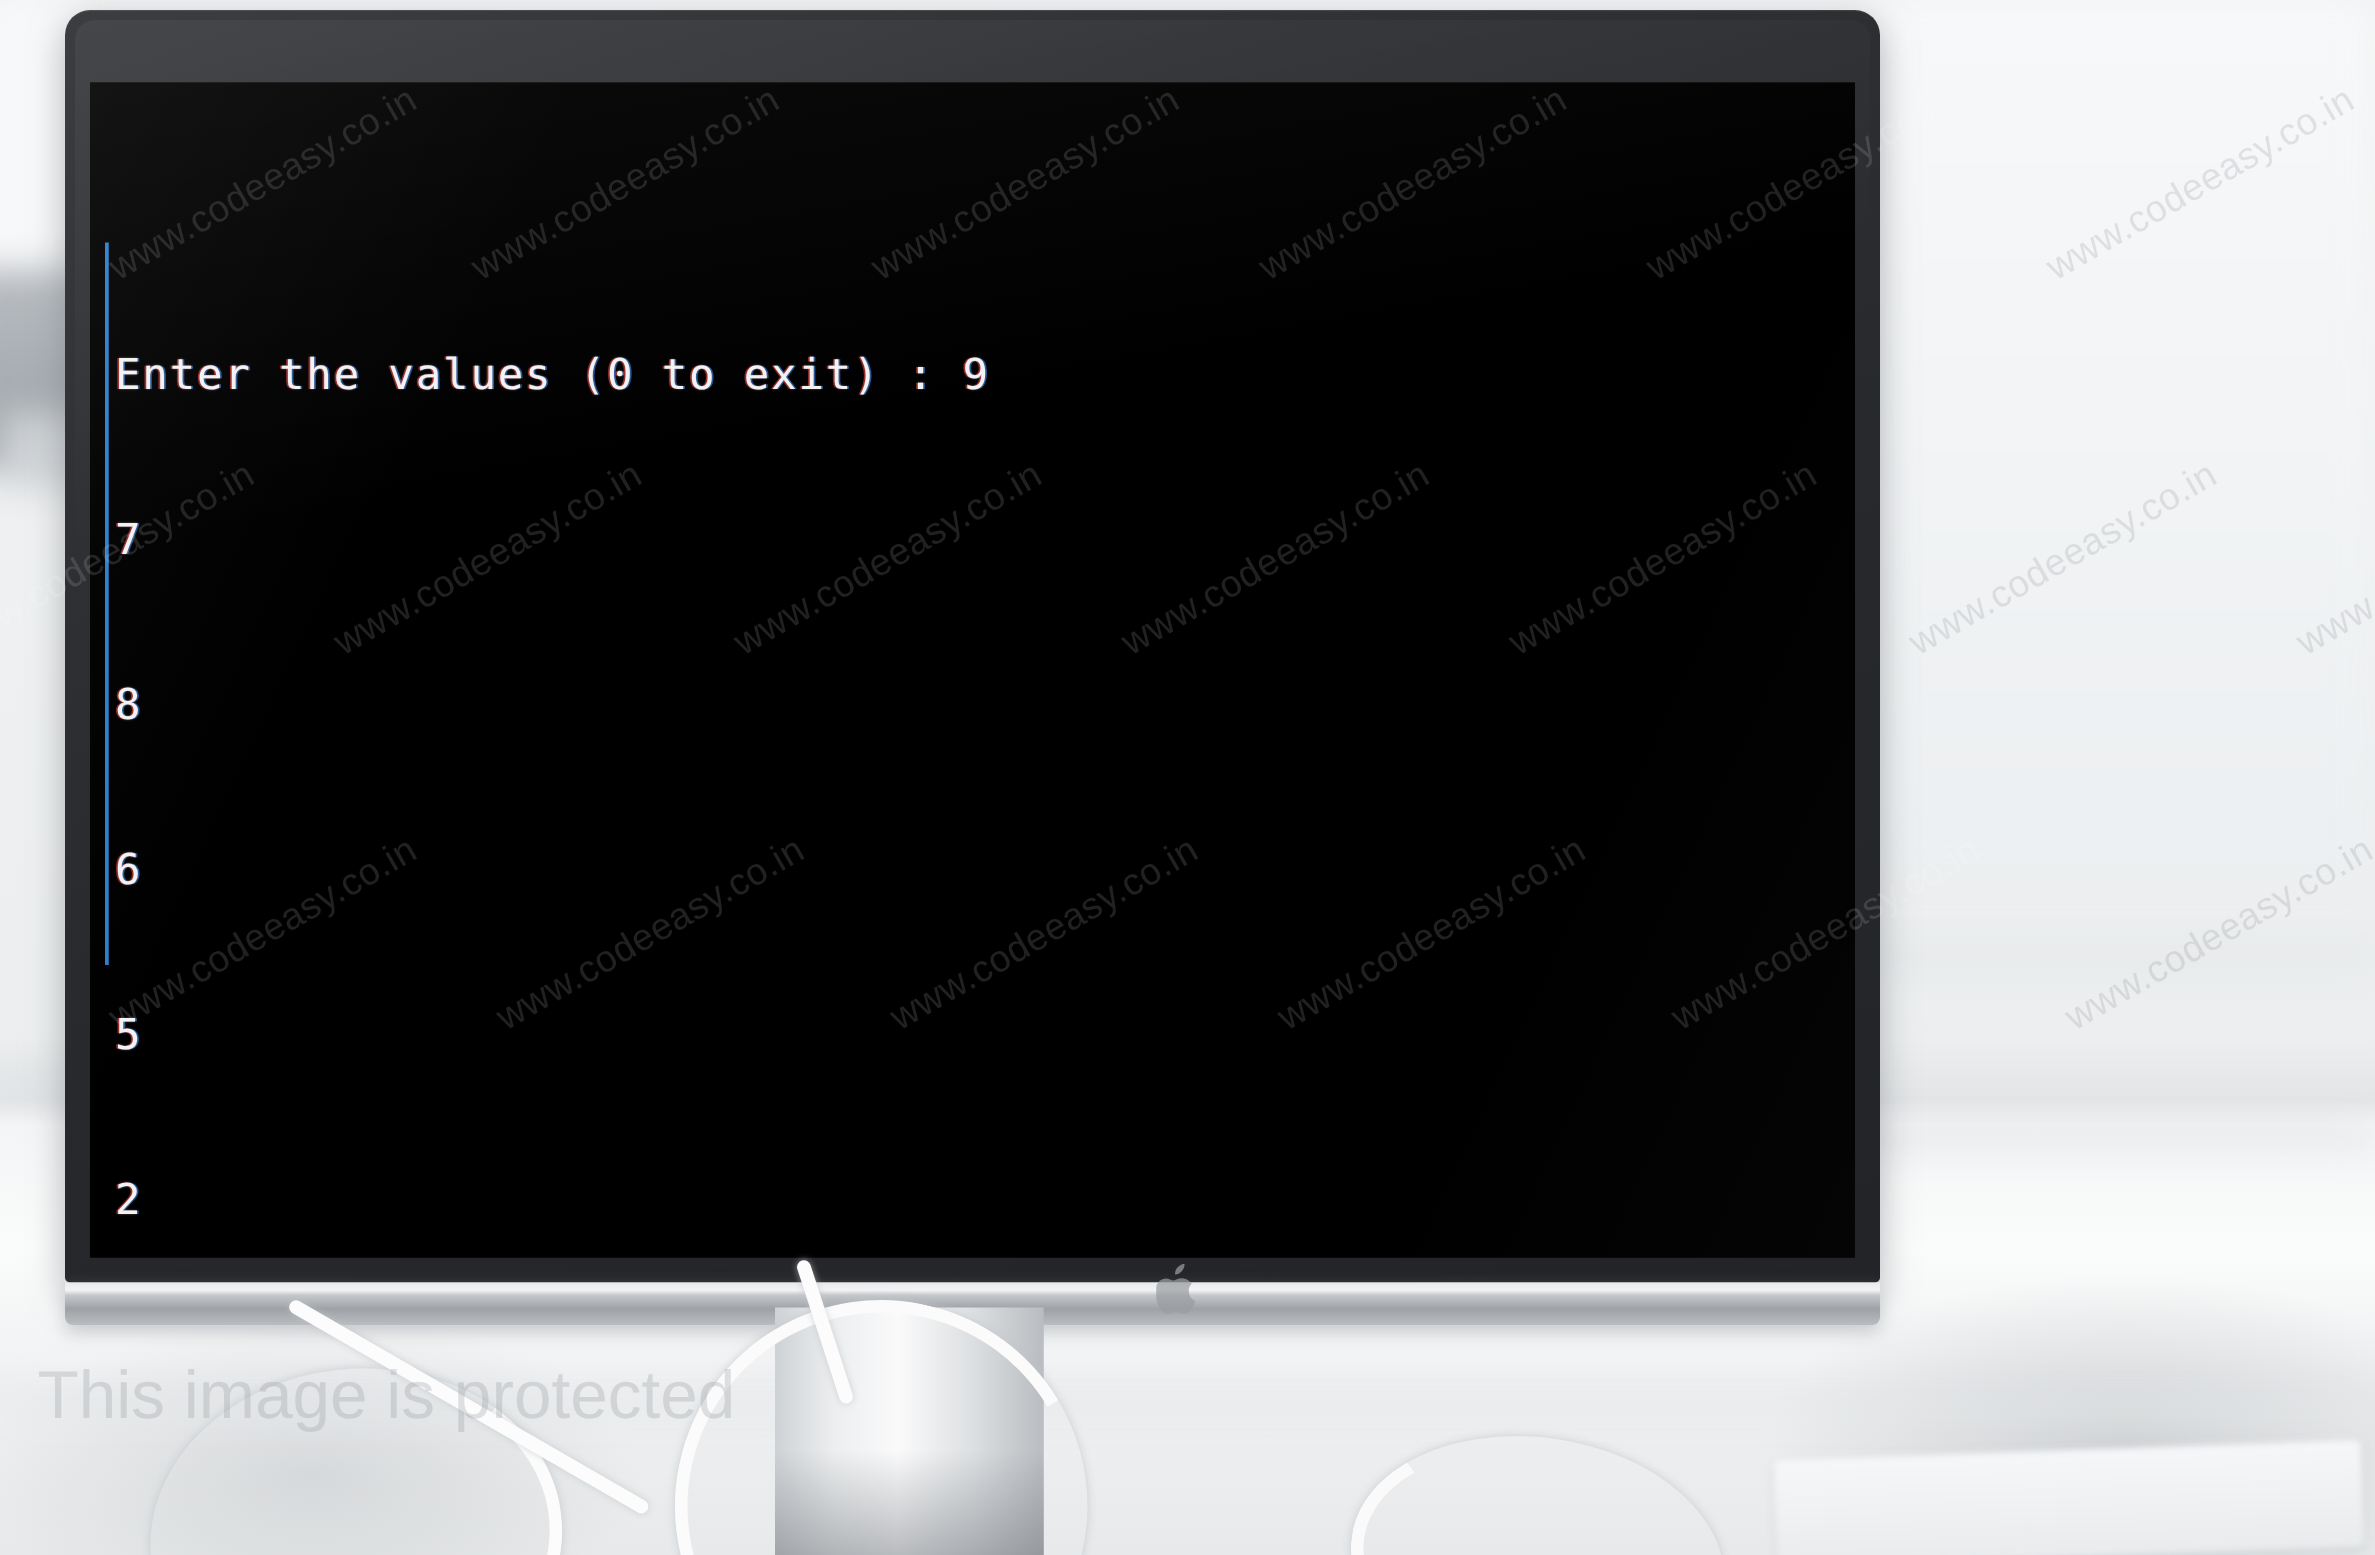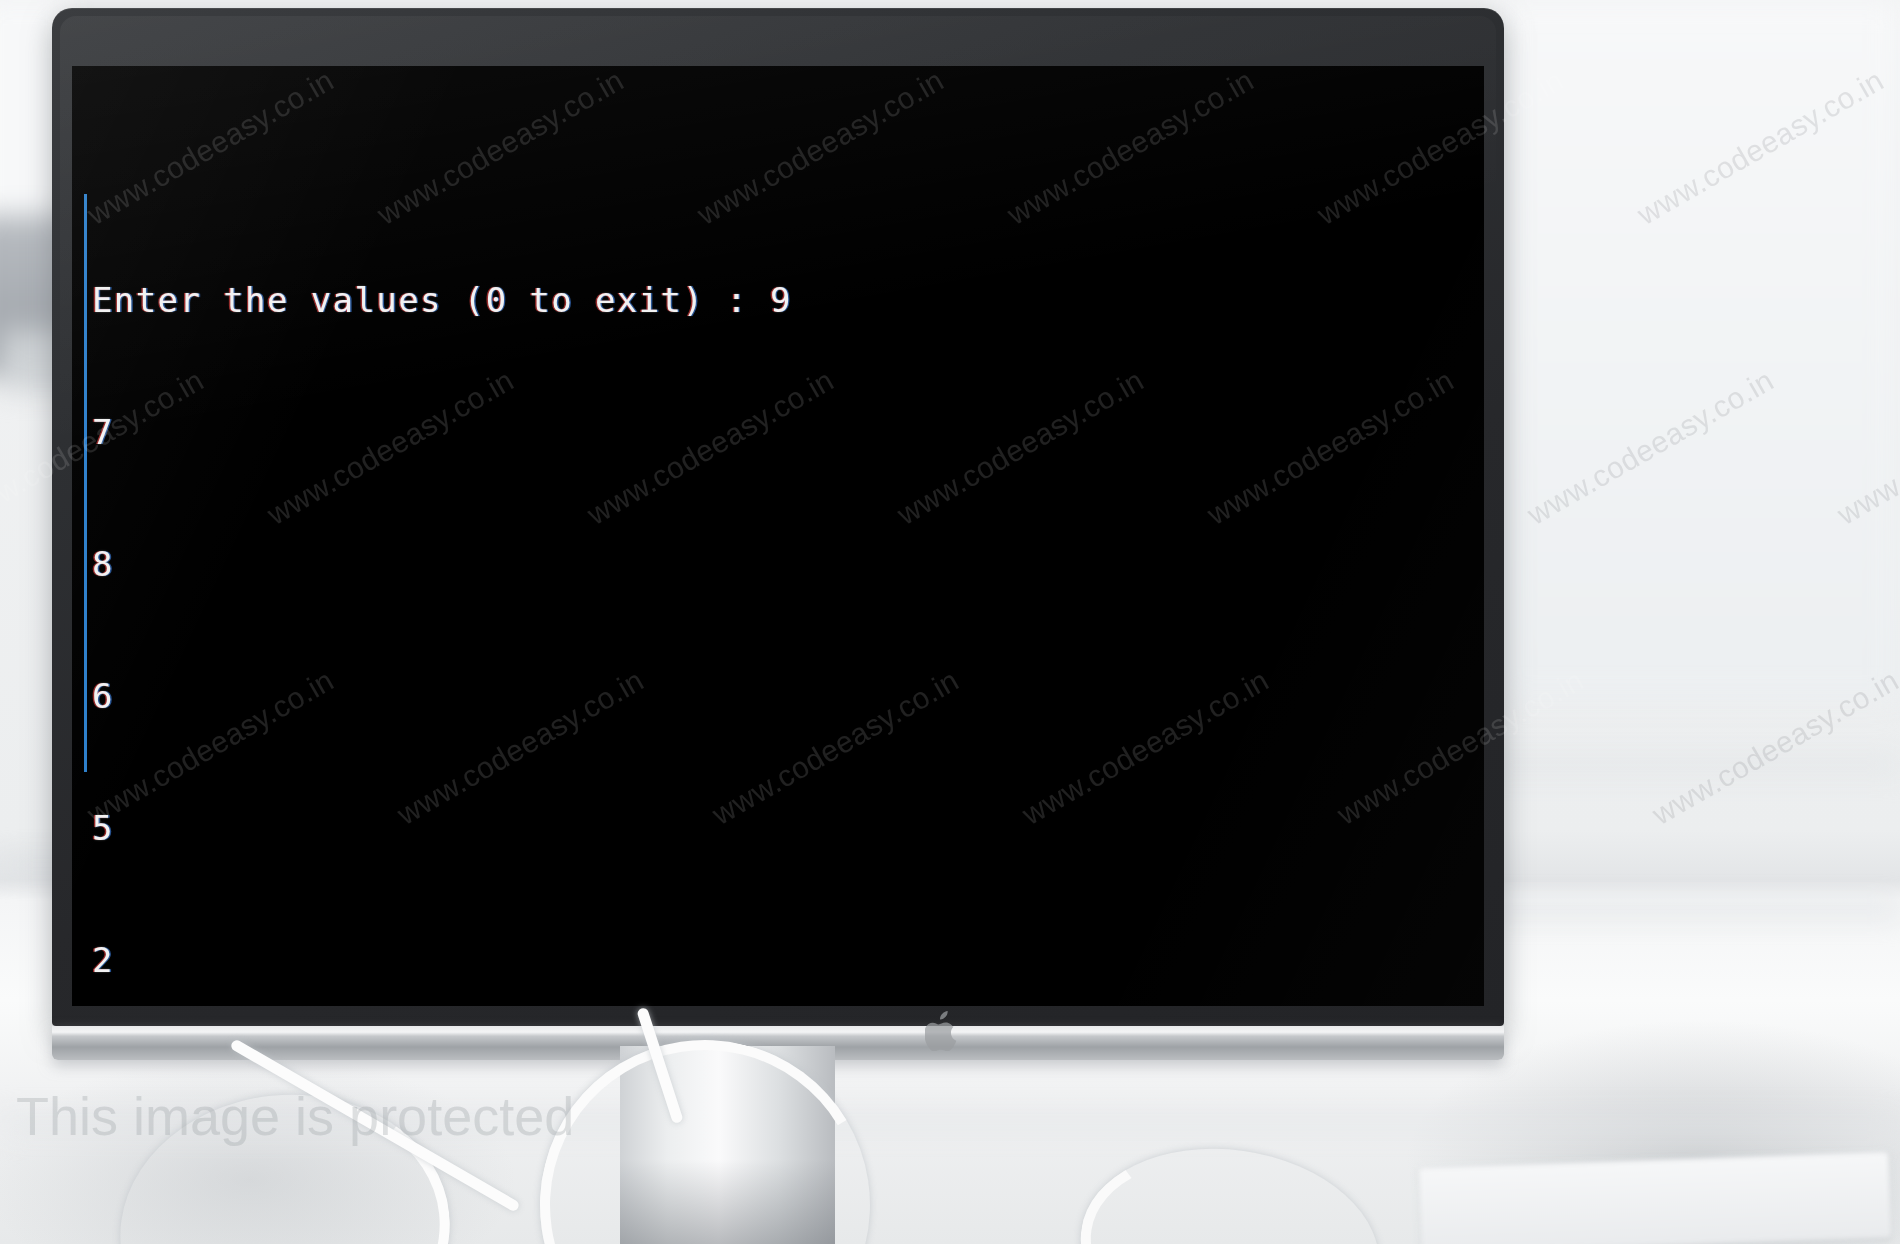--- a/index.html
+++ b/index.html
@@ -168,21 +168,21 @@
     font-size:30px;
     letter-spacing:.5px;
     color:rgba(255,255,255,.13);
     transform: rotate(-30deg);
     transform-origin: left center;
     white-space:nowrap;
   }
   .wm.dark { color: rgba(110,115,120,.17); }
   .protected {
     position:absolute;
-    left:16px; top:1085px;
+    left:30px; top:1085px;
     font-size:54px;
     color: rgba(150,155,160,.30);
     font-family:"Liberation Sans", sans-serif;
     white-space:nowrap;
   }
 </style>
 </head>
 <body>
 
 <div id="stage">

